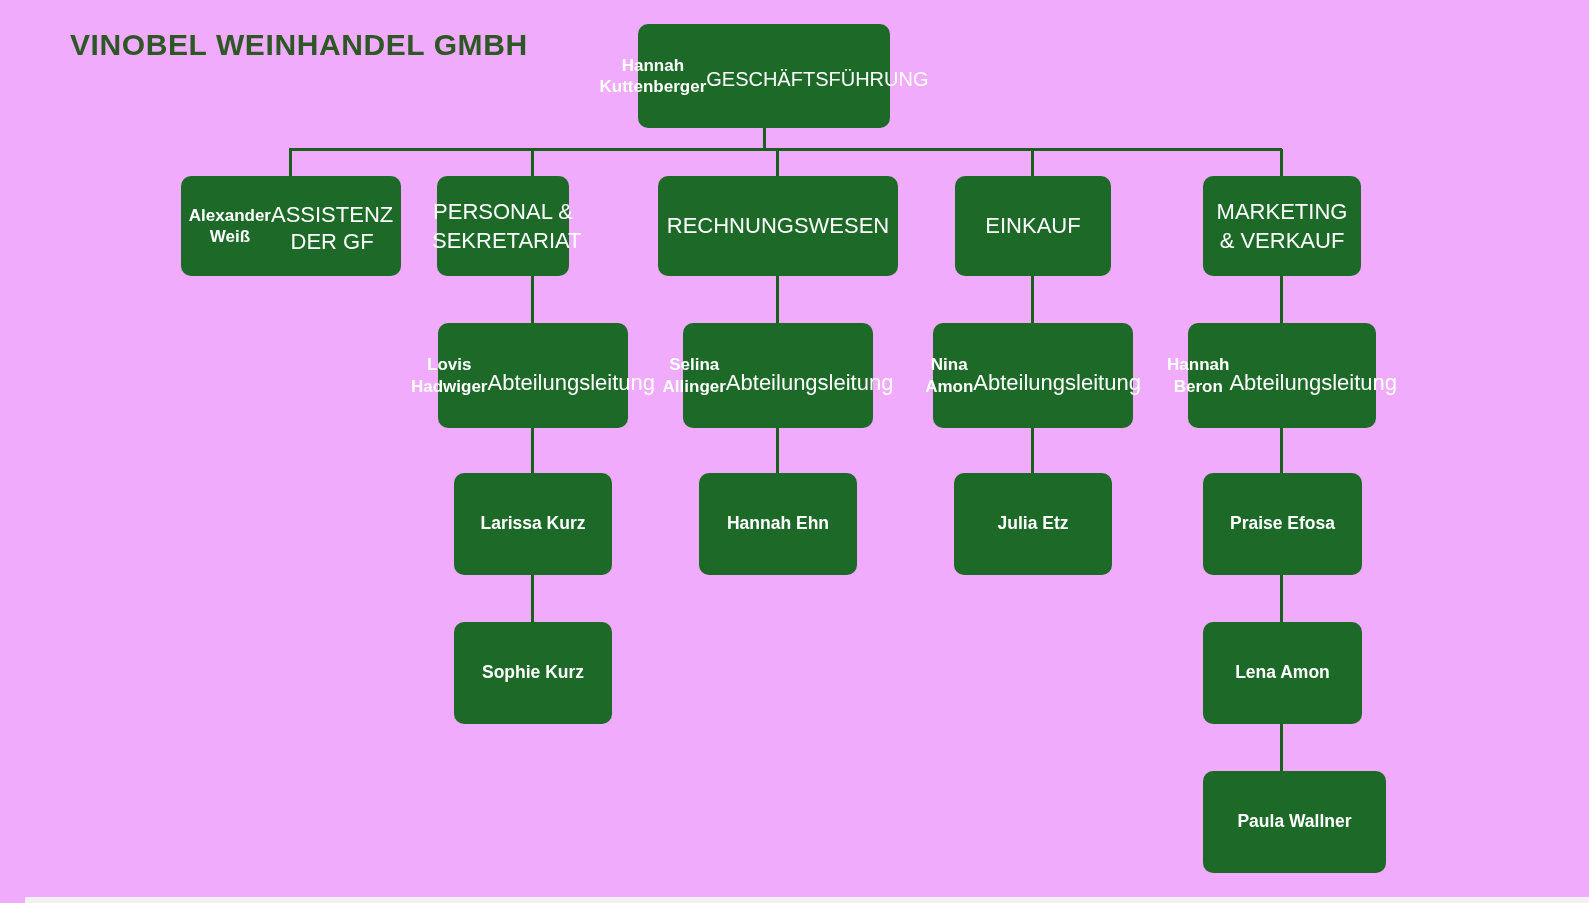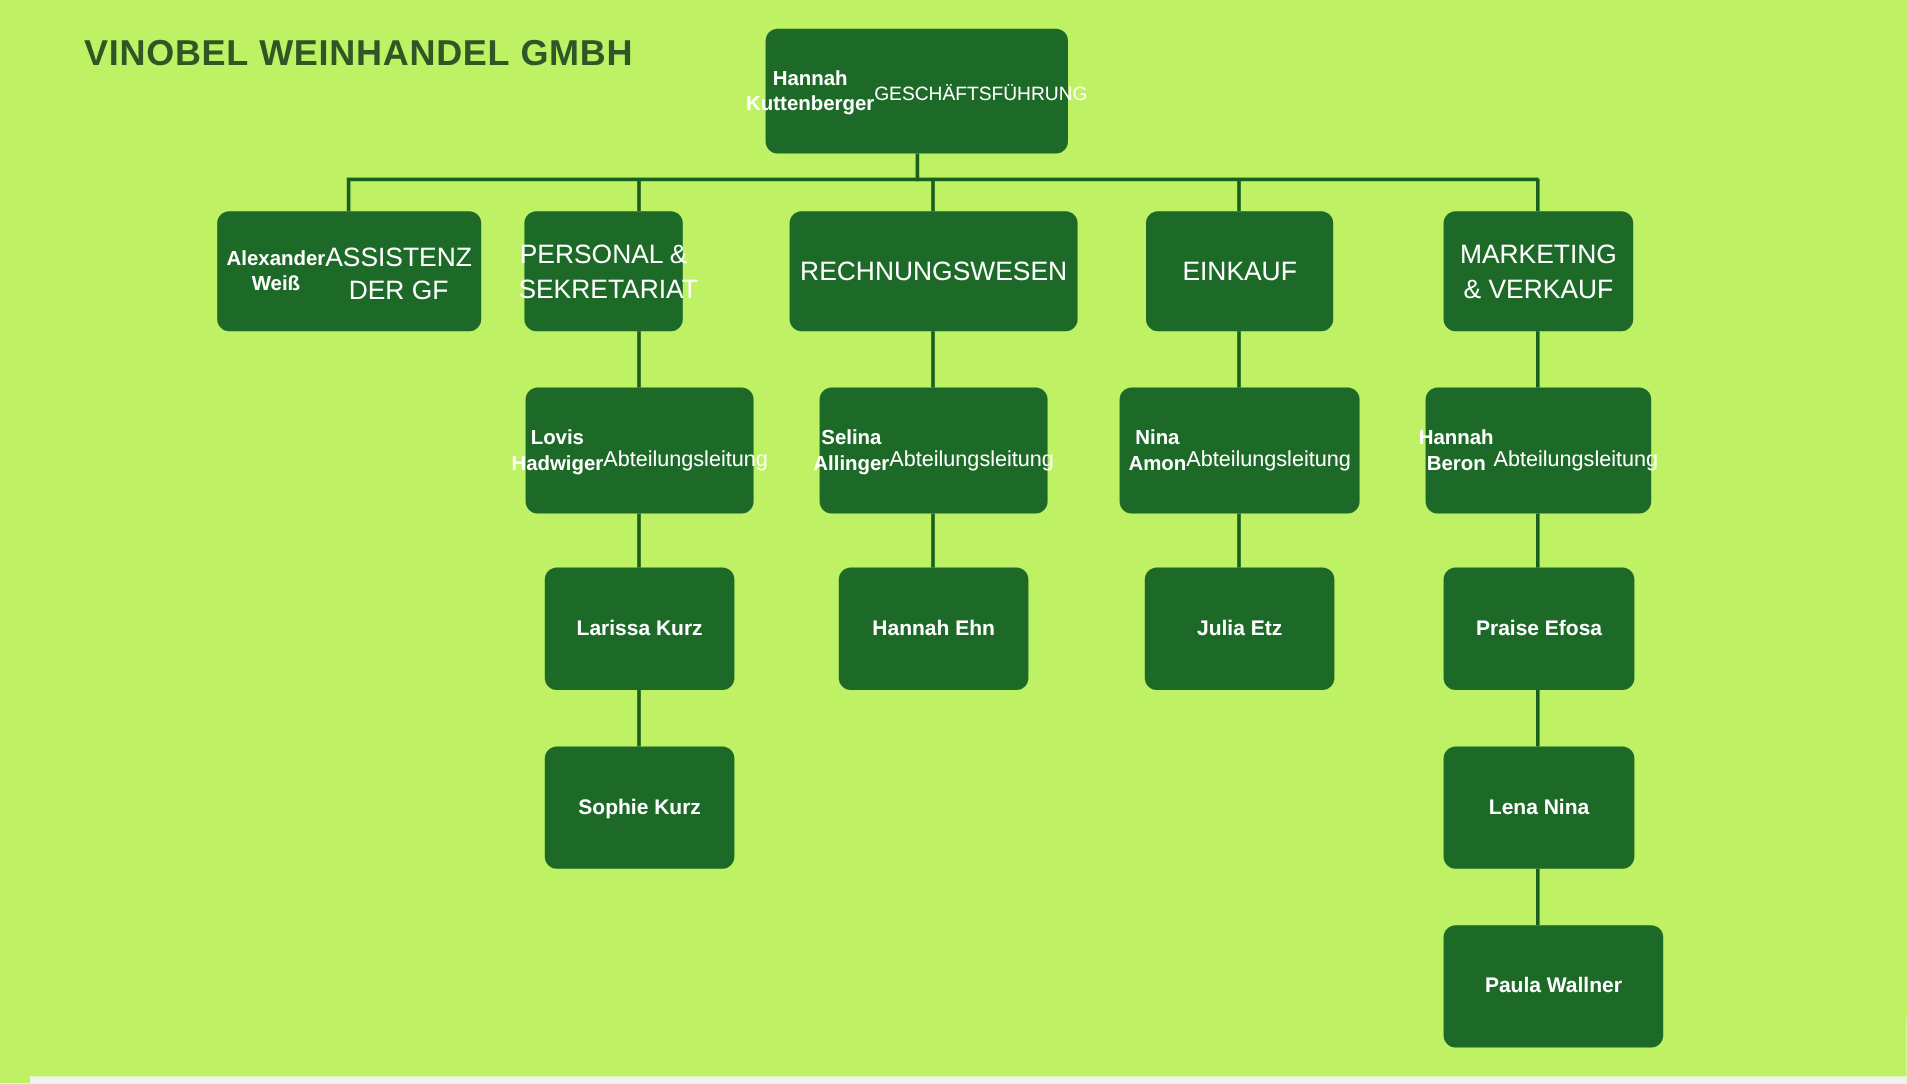--- a/index.html
+++ b/index.html
@@ -1,20 +1,20 @@
 <!DOCTYPE html>
 <html><head>
 <meta charset="utf-8">
 <style>
   html, body { margin: 0; padding: 0; background: #ffffff; }
   .canvas {
     position: relative;
     width: 1589px;
     height: 903px;
-    background: #bef264;
+    background: #f0abfc;
     overflow: hidden;
     font-family: "Liberation Sans", sans-serif;
   }
   .company-title {
     position: absolute;
     left: 70px;
     top: 28px;
     font-size: 30px;
     font-weight: bold;
     letter-spacing: 0.6px;
@@ -28,24 +28,24 @@
     color: #ffffff;
     display: flex;
     flex-direction: row;
     align-items: center;
     justify-content: center;
     text-align: center;
     box-sizing: border-box;
     padding: 20px 8px;
   }
   .node .name { font-size: 17px; font-weight: bold; line-height: 1.25; }
-  .node .role-big { font-size: 16px; margin-top: 5px; line-height: 1.2; }
+  .node .role-big { font-size: 20px; margin-top: 5px; line-height: 1.2; }
   .node .role-mid { font-size: 22px; margin-top: 5px; line-height: 1.2; }
   .node .dept-label { font-size: 22px; line-height: 1.32; }
-  .node.lead .role-small { font-size: 18px; margin-top: 14px; }
+  .node.lead .role-small { font-size: 22px; margin-top: 14px; }
   .node.member .name { font-size: 17.5px; }
   .line {
     position: absolute;
     background: #19601f;
   }
   .line.v { width: 3px; }
   .line.h { height: 3px; }
   .bottom-bar {
     position: absolute;
     left: 25px;
@@ -147,21 +147,21 @@
 
   <div class="node member" style="left:1203px; top:473px; width:159px; height:102px;">
     <span class="name">Praise Efosa</span>
   </div>
 
   <div class="node member" style="left:454px; top:622px; width:158px; height:102px;">
     <span class="name">Sophie Kurz</span>
   </div>
 
   <div class="node member" style="left:1203px; top:622px; width:159px; height:102px;">
-    <span class="name">Lena Nina</span>
+    <span class="name">Lena Amon</span>
   </div>
 
   <div class="node member" style="left:1203px; top:771px; width:183px; height:102px;">
     <span class="name">Paula Wallner</span>
   </div>
 
   <div class="bottom-bar"></div>
 
 </div>
 

